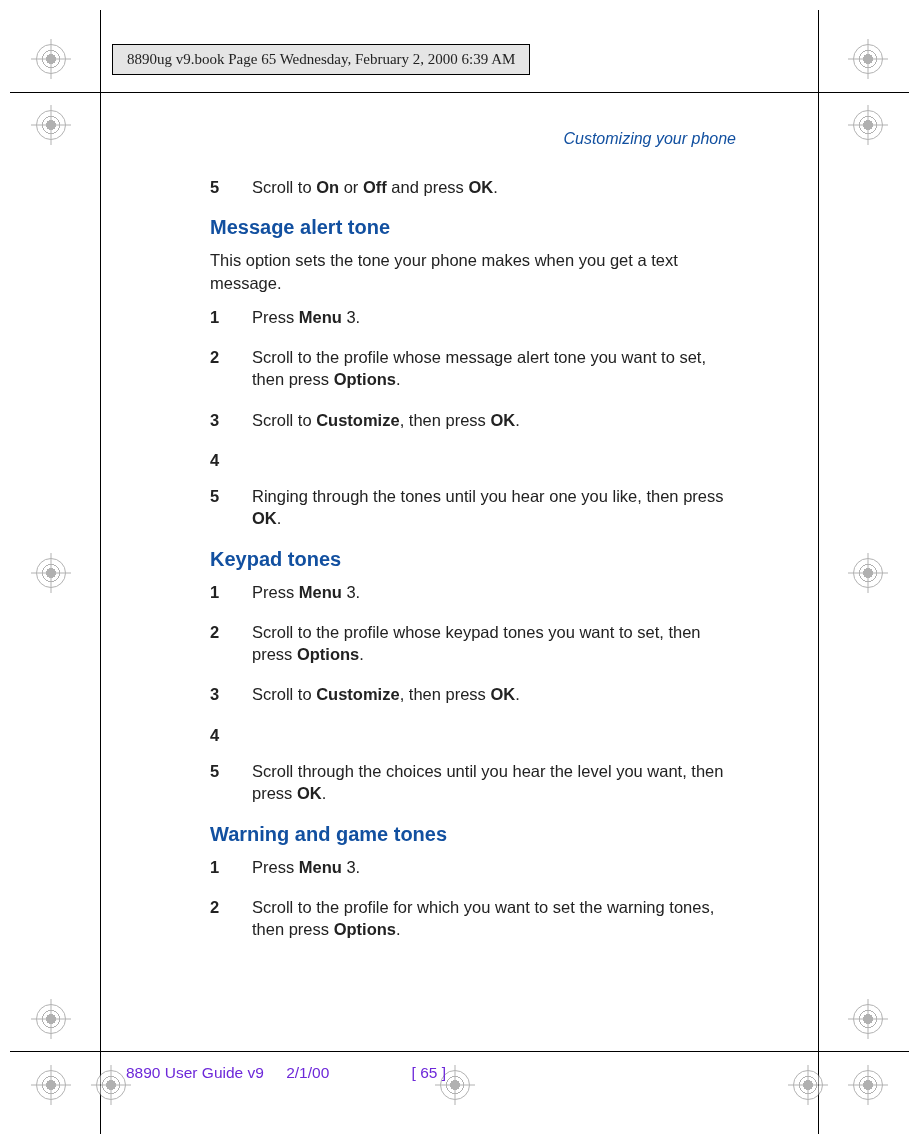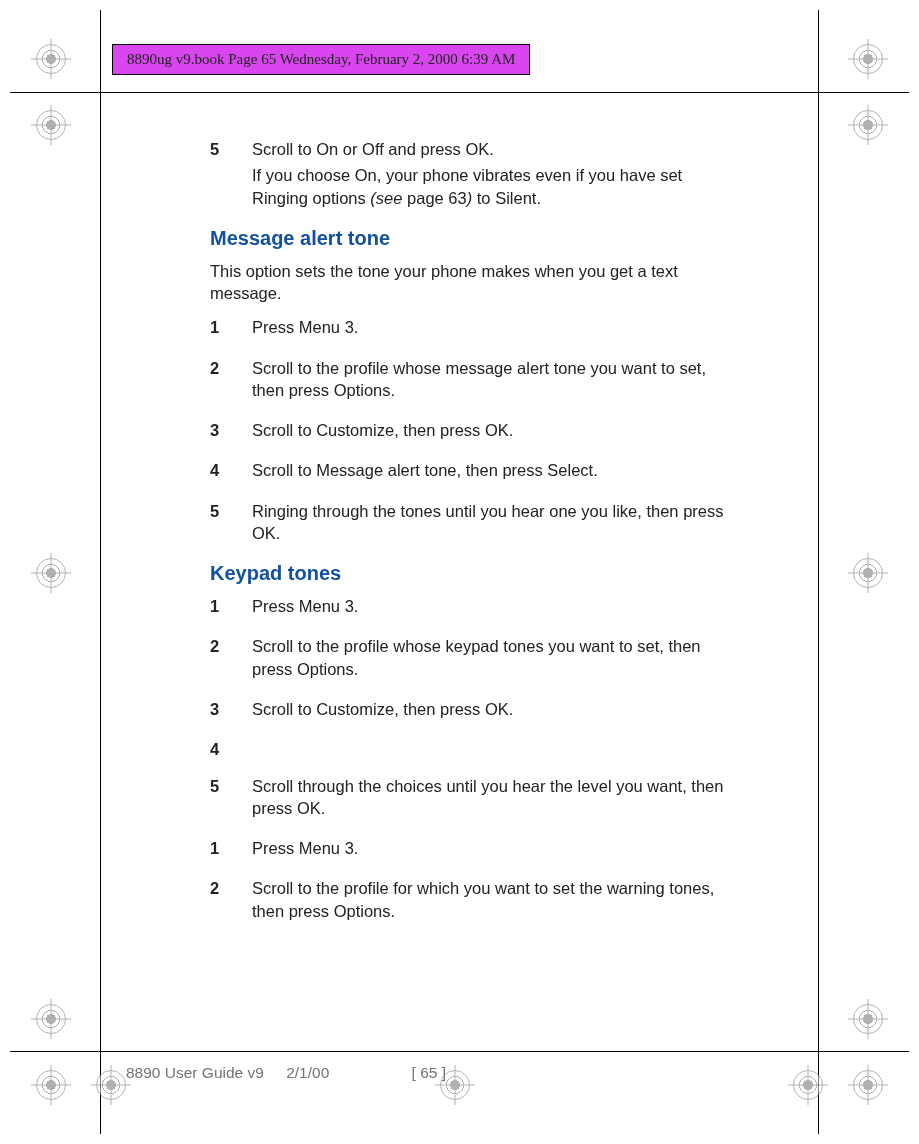--- a/index.html
+++ b/index.html
@@ -46,21 +46,21 @@
   }
 
   .header-box {
     position: absolute;
     top: 44px;
     left: 112px;
     border: 1px solid #000;
     padding: 6px 14px;
     font-family: "Times New Roman", serif;
     font-size: 15px;
-    background: #d946ef;
+    background: #e5e5e5;
   }
 
   .content {
     position: absolute;
     top: 130px;
     left: 210px;
     width: 530px;
   }
   .running-head {
     text-align: right;
@@ -86,28 +86,28 @@
     color: #1250a0;
     font-weight: bold;
     font-size: 20px;
     margin: 14px 0 10px 0;
   }
   .para {
     font-size: 16.5px;
     line-height: 1.35;
     margin: 6px 0 12px 0;
   }
-  b { font-weight: normal; }
+  b { font-weight: bold; }
   i { font-style: italic; }
 
   .footer {
     position: absolute;
     left: 126px;
     top: 1064px;
-    color: #737373;
+    color: #6d28d9;
     font-size: 15.5px;
   }
   .footer span { margin-right: 18px; }
 </style>
 </head>
 <body>
 
 <div class="hline" style="top:92px;"></div>
 <div class="hline" style="bottom:92px;"></div>
 <div class="vline" style="left:100px;"></div>
@@ -125,30 +125,28 @@
 <div class="reg-mark" style="top:110px; right:36px;"></div>
 <div class="reg-mark" style="bottom:110px; left:36px;"></div>
 <div class="reg-mark" style="bottom:110px; right:36px;"></div>
 <div class="reg-mark" style="top:558px; left:36px;"></div>
 <div class="reg-mark" style="top:558px; right:36px;"></div>
 <div class="reg-mark" style="bottom:44px; left:96px;"></div>
 <div class="reg-mark" style="bottom:44px; left:440px;"></div>
 <div class="reg-mark" style="bottom:44px; right:96px;"></div>
 
 <div class="content">
+  <div class="running-head">Customizing your phone</div>
 
   <div class="step">
     <div class="num">5</div>
     <div class="body">
       <p>
         <span>Scroll to </span><b>On</b><span> or </span><b>Off</b><span> and press </span><b>OK</b><span>.</span>
       </p>
-      <p>
-        <span>If you choose </span><b>On</b><span>, your phone vibrates even if you have set </span><b>Ringing options</b><i> (see </i><span>page 63</span><i>) </i><span>to </span><b>Silent</b><span>.</span>
-      </p>
     </div>
   </div>
 
   <div class="h2">Message alert tone</div>
   <div class="para">This option sets the tone your phone makes when you get a text message.</div>
 
   <div class="step">
     <div class="num">1</div>
     <div class="body">
         <p><span>Press </span><b>Menu</b><span> 3.</span></p>
@@ -161,23 +159,20 @@
       </div>
   </div>
   <div class="step">
     <div class="num">3</div>
     <div class="body">
         <p><span>Scroll to </span><b>Customize</b><span>, then press </span><b>OK</b><span>.</span></p>
       </div>
   </div>
   <div class="step">
     <div class="num">4</div>
-    <div class="body">
-        <p><span>Scroll to </span><b>Message alert tone</b><span>, then press </span><b>Select</b><span>.</span></p>
-      </div>
   </div>
   <div class="step">
     <div class="num">5</div>
     <div class="body">
         <p><span>Ringing through the tones until you hear one you like, then press </span><b>OK</b><span>.</span></p>
       </div>
   </div>
 
   <div class="h2">Keypad tones</div>
 
@@ -202,20 +197,21 @@
   <div class="step">
     <div class="num">4</div>
   </div>
   <div class="step">
     <div class="num">5</div>
     <div class="body">
         <p><span>Scroll through the choices until you hear the level you want, then press </span><b>OK</b><span>.</span></p>
       </div>
   </div>
 
+  <div class="h2">Warning and game tones</div>
 
   <div class="step">
     <div class="num">1</div>
     <div class="body">
         <p><span>Press </span><b>Menu</b><span> 3.</span></p>
       </div>
   </div>
   <div class="step">
     <div class="num">2</div>
     <div class="body">

